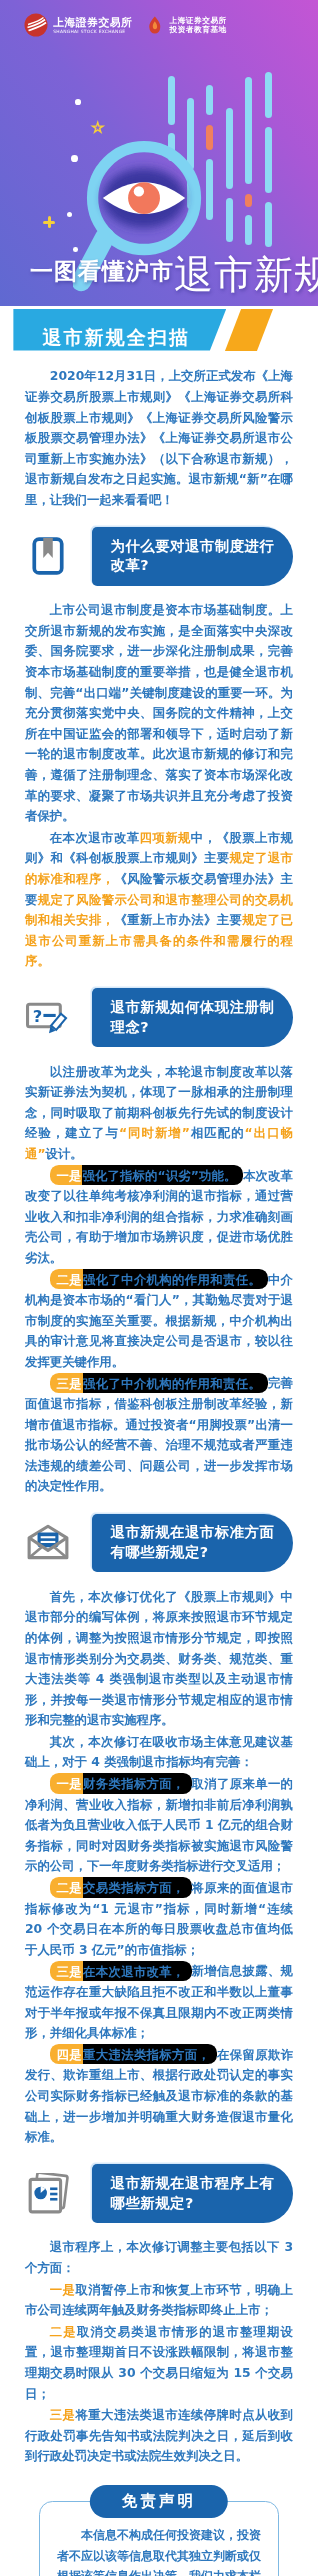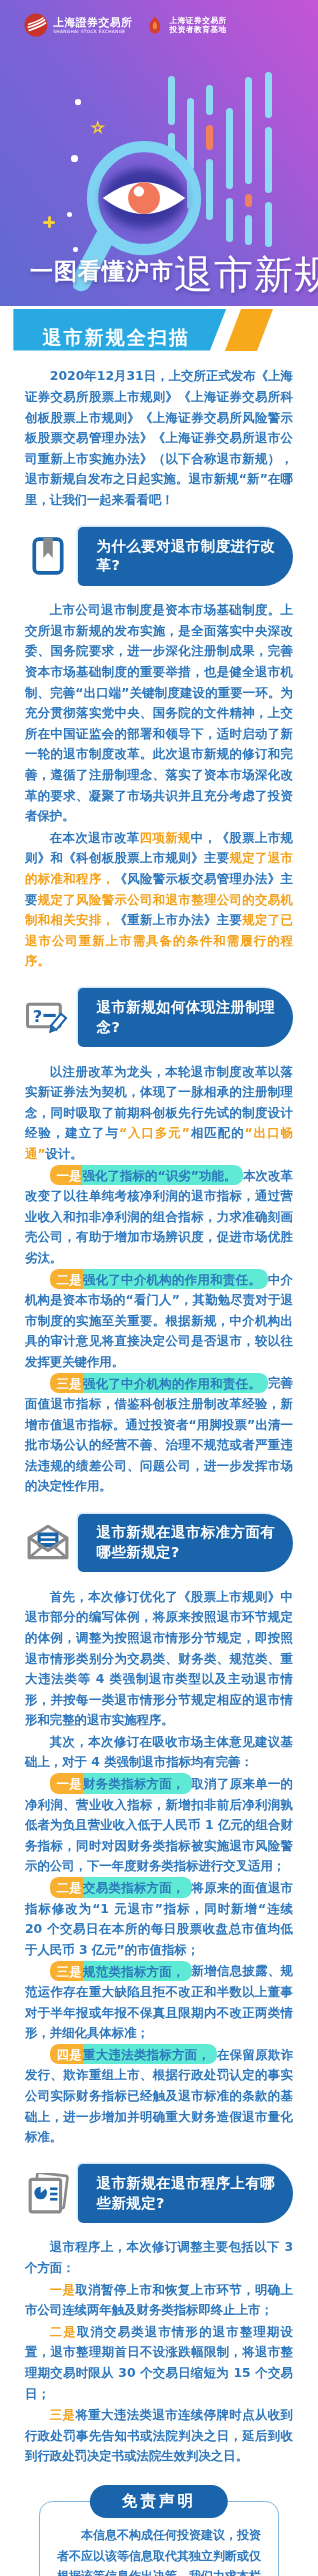--- a/index.html
+++ b/index.html
@@ -34,23 +34,23 @@
   .banner-blue{position:absolute;left:13.4px;top:2.6px;height:42px;width:213px;background:#29A9E1;clip-path:polygon(0 0,100% 0,calc(100% - 16.5px) 100%,0 100%);display:flex;align-items:flex-end;padding-left:29px;box-sizing:border-box;}
   .banner-blue span{color:#fff;font-size:19px;font-weight:800;letter-spacing:2.1px;}
   .banner-orange{position:absolute;left:233px;top:2.6px;height:42px;width:32px;background:#F7A81B;transform:skewX(-21deg);}
 
   
   .content{position:relative;padding:13.4px 25px 0;z-index:1;}
   .para{margin:0 0 1px;font-size:12.4px;line-height:20.6px;font-weight:600;color:#2E78BE;text-align:justify;text-indent:2em;}
   .seg-b{color:#2E78BE;}
   .seg-o{color:#F5A21B;font-weight:700;}
   .seg-hw{background:#F9AF2F;color:#ffffff;font-weight:800;padding:2.6px 1px 2.6px 6.7px;border-radius:8.8px 0 0 8.8px;}
-  .seg-hb{background:#5eead4;color:#2E78BE;padding:2.6px 6.7px 2.6px 0;border-radius:0 8.8px 8.8px 0;}
+  .seg-hb{background:#000000;color:#2E78BE;padding:2.6px 6.7px 2.6px 0;border-radius:0 8.8px 8.8px 0;}
   .section{margin-top:16.5px;}
-  .sec-head{display:flex;align-items:center;gap:8px;margin:0 0 14.4px;}
+  .sec-head{display:flex;align-items:center;gap:22px;margin:0 0 14.4px;}
   .sec-icon{flex:0 0 45px;display:flex;justify-content:center;align-items:center;}
   .sec-pill{flex:1;background:#1A64AC;color:#fff;font-size:14.4px;font-weight:800;line-height:19.6px;padding:9.8px 12.4px 9.8px 18.5px;border-radius:5.2px 30px 30px 5.2px;letter-spacing:0.5px;box-shadow:-1.5px -1.5px 0 rgba(210,230,248,.9);}
 
   
   .disc{position:relative;margin:34px 14.4px 0;border:1.5px solid #7FB9E3;border-radius:13.4px;padding:23px 16.5px 13.4px;background:#fff;}
   .disc-pill{position:absolute;top:-17px;left:50%;transform:translateX(-50%);background:#1A64AC;color:#fff;font-size:15.5px;font-weight:800;letter-spacing:3.1px;padding:6.2px 32px;border-radius:20.6px;white-space:nowrap;}
   .disc .para{font-size:12px;line-height:20.6px;}
 </style>
 </head>
 <body>
@@ -172,21 +172,21 @@
             <line x1="34" y1="32" x2="58" y2="32" stroke="#1A64AC" stroke-width="6"></line>
             <g transform="rotate(40 60 48)">
               <rect x="54" y="28" width="13" height="30" fill="#fff" stroke="#1A64AC" stroke-width="4"></rect>
               <path d="M54 60 l6.5 12 6.5 -12 z" fill="#1A64AC"></path>
             </g>
           </svg>
         </div>
         <div class="sec-pill">退市新规如何体现注册制理念?</div>
       </div>
       <div>
-          <p class="para"><span class="seg-b">以注册改革为龙头，本轮退市制度改革以落实新证券法为契机，体现了一脉相承的注册制理念，同时吸取了前期科创板先行先试的制度设计经验，建立了与</span><span class="seg-o">“入口多元”</span><span class="seg-b">相匹配的</span><span class="seg-o">“出口畅通”</span><span class="seg-b">设计。</span></p>
+          <p class="para"><span class="seg-b">以注册改革为龙头，本轮退市制度改革以落实新证券法为契机，体现了一脉相承的注册制理念，同时吸取了前期科创板先行先试的制度设计经验，建立了与</span><span class="seg-o">“同时新增”</span><span class="seg-b">相匹配的</span><span class="seg-o">“出口畅通”</span><span class="seg-b">设计。</span></p>
           <p class="para"><span class="seg-hw">一是</span><span class="seg-hb">强化了指标的“识劣”功能。</span><span class="seg-b">本次改革改变了以往单纯考核净利润的退市指标，通过营业收入和扣非净利润的组合指标，力求准确刻画壳公司，有助于增加市场辨识度，促进市场优胜劣汰。</span></p>
           <p class="para"><span class="seg-hw">二是</span><span class="seg-hb">强化了中介机构的作用和责任。</span><span class="seg-b">中介机构是资本市场的“看门人”，其勤勉尽责对于退市制度的实施至关重要。根据新规，中介机构出具的审计意见将直接决定公司是否退市，较以往发挥更关键作用。</span></p>
           <p class="para"><span class="seg-hw">三是</span><span class="seg-hb">强化了中介机构的作用和责任。</span><span class="seg-b">完善面值退市指标，借鉴科创板注册制改革经验，新增市值退市指标。通过投资者“用脚投票”出清一批市场公认的经营不善、治理不规范或者严重违法违规的绩差公司、问题公司，进一步发挥市场的决定性作用。</span></p>
         </div>
     </div>
 
     <div class="section">
       <div class="sec-head">
         <div class="sec-icon">
           <svg width="44" height="37" viewBox="0 0 84 70">
@@ -198,21 +198,21 @@
             <path d="M6 64 L32 42 M78 64 L52 42" stroke="#8A8A8A" stroke-width="5"></path>
           </svg>
         </div>
         <div class="sec-pill">退市新规在退市标准方面有哪些新规定?</div>
       </div>
       <div>
           <p class="para"><span class="seg-b">首先，本次修订优化了《股票上市规则》中退市部分的编写体例，将原来按照退市环节规定的体例，调整为按照退市情形分节规定，即按照退市情形类别分为交易类、财务类、规范类、重大违法类等 4 类强制退市类型以及主动退市情形，并按每一类退市情形分节规定相应的退市情形和完整的退市实施程序。</span></p>
           <p class="para"><span class="seg-b">其次，本次修订在吸收市场主体意见建议基础上，对于 4 类强制退市指标均有完善：</span></p>
           <p class="para"><span class="seg-hw">一是</span><span class="seg-hb">财务类指标方面，</span><span class="seg-b">取消了原来单一的净利润、营业收入指标，新增扣非前后净利润孰低者为负且营业收入低于人民币 1 亿元的组合财务指标，同时对因财务类指标被实施退市风险警示的公司，下一年度财务类指标进行交叉适用；</span></p>
           <p class="para"><span class="seg-hw">二是</span><span class="seg-hb">交易类指标方面，</span><span class="seg-b">将原来的面值退市指标修改为“1 元退市”指标，同时新增“连续 20 个交易日在本所的每日股票收盘总市值均低于人民币 3 亿元”的市值指标；</span></p>
-          <p class="para"><span class="seg-hw">三是</span><span class="seg-hb">规范类指标方面，</span><span class="seg-b">新增信息披露、规范运作存在重大缺陷且拒不改正和半数以上董事对于半年报或年报不保真且限期内不改正两类情形，并细化具体标准；</span></p>
+          <p class="para"><span class="seg-hw">三是</span><span class="seg-hb">在本次退市改革，</span><span class="seg-b">新增信息披露、规范运作存在重大缺陷且拒不改正和半数以上董事对于半年报或年报不保真且限期内不改正两类情形，并细化具体标准；</span></p>
           <p class="para"><span class="seg-hw">四是</span><span class="seg-hb">重大违法类指标方面，</span><span class="seg-b">在保留原欺诈发行、欺诈重组上市、根据行政处罚认定的事实公司实际财务指标已经触及退市标准的条款的基础上，进一步增加并明确重大财务造假退市量化标准。</span></p>
         </div>
     </div>
 
     <div class="section">
       <div class="sec-head">
         <div class="sec-icon">
           <svg width="44" height="41" viewBox="0 0 84 78">
             <rect x="18" y="2" width="58" height="62" rx="4" transform="rotate(7 47 33)" fill="#fff" stroke="#8A8A8A" stroke-width="5"></rect>
             <rect x="8" y="12" width="58" height="62" rx="4" fill="#fff" stroke="#8A8A8A" stroke-width="6"></rect>

